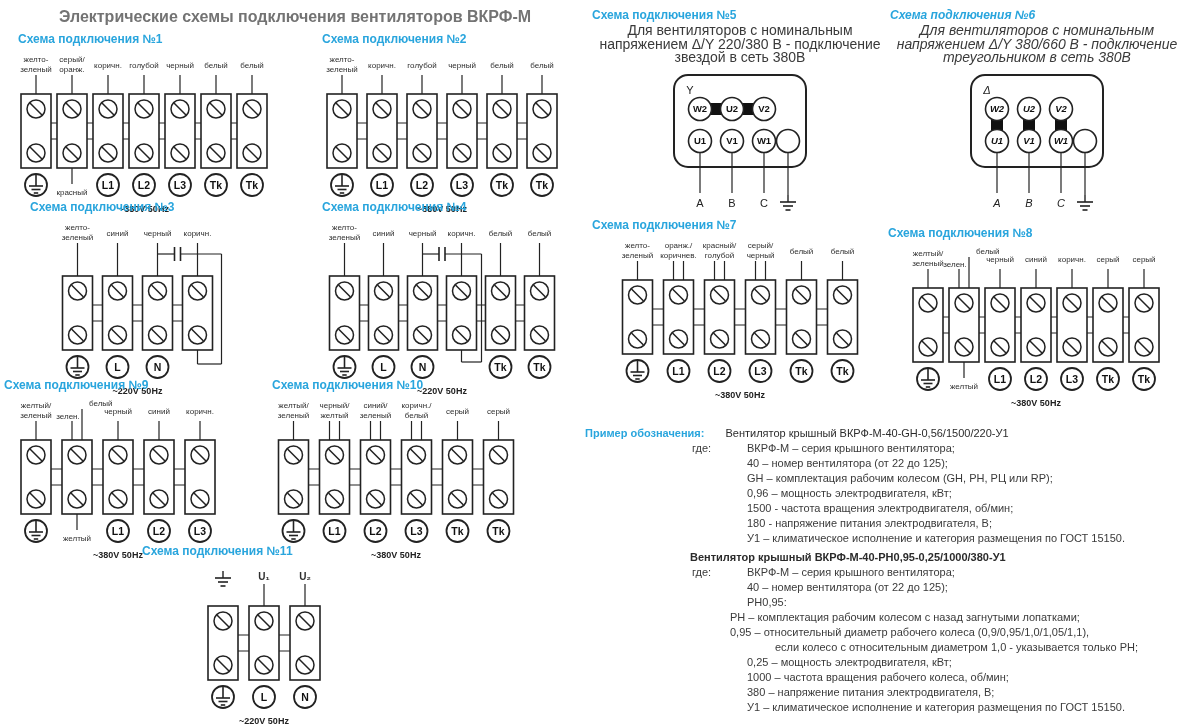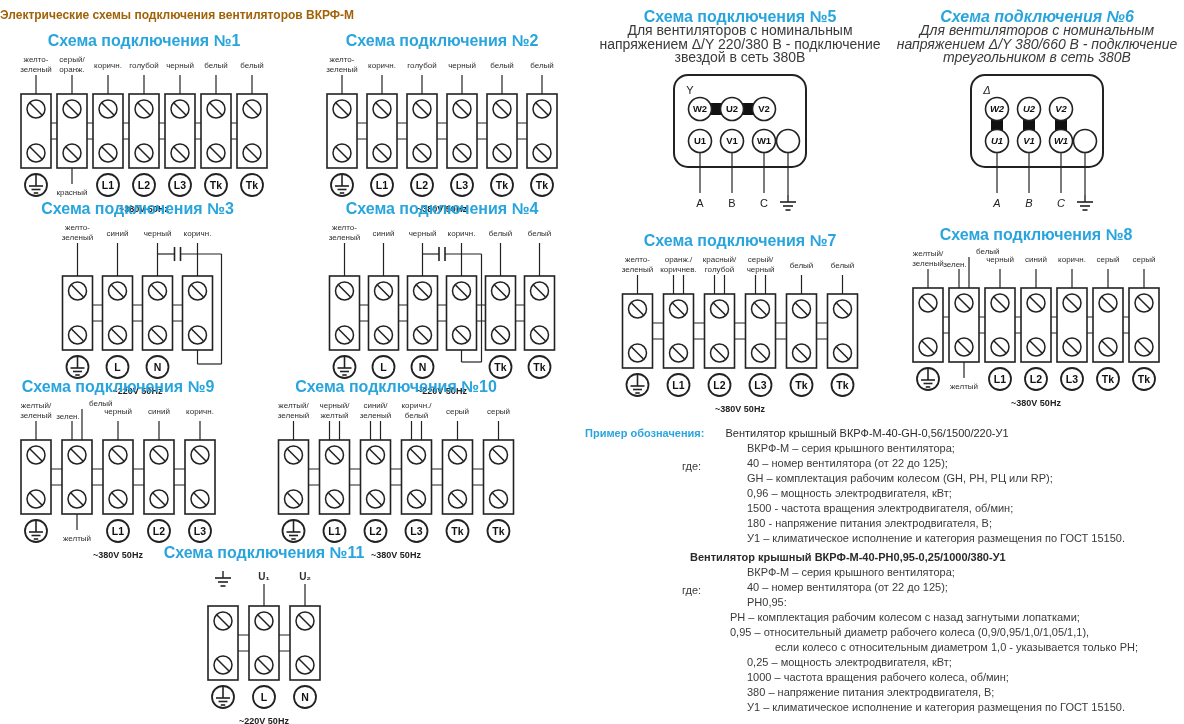--- a/index.html
+++ b/index.html
@@ -1,32 +1,32 @@
 <!DOCTYPE html>
 <html><head>
 <meta charset="utf-8">
 <style>
   html,body{margin:0;padding:0;background:#ffffff;}
   .page{position:relative;width:1184px;height:724px;background:#fff;overflow:hidden;
         font-family:"Liberation Sans",sans-serif;}
-  .main-title{position:absolute;left:0;top:8px;width:590px;text-align:left;
-        font-size:12px;font-weight:bold;color:#a16207;}
+  .main-title{position:absolute;left:0;top:8px;width:590px;text-align:center;
+        font-size:16px;font-weight:bold;color:#737373;}
   .scheme{position:absolute;}
-  .scheme-title{width:100%;text-align:center;font-size:16px;font-weight:bold;
+  .scheme-title{width:100%;font-size:12px;font-weight:bold;
         color:#29a5dd;height:16px;}
   .motor-desc{width:100%;text-align:center;font-size:14px;line-height:13.5px;
         color:#3a3a3a;}
   svg.diagram{display:block;margin-top:6px;}
   svg text{font-family:"Liberation Sans",sans-serif;}
   .example{position:absolute;left:585px;top:426px;width:599px;font-size:11px;
         line-height:15px;color:#3a3a3a;}
   .ex-header .ex-label{color:#29a5dd;font-weight:bold;}
   .ex-header .ex-title{color:#2b2b2b;font-weight:normal;margin-left:21px;}
   .ex-body{position:relative;padding-left:130px;}
-  .ex-where{position:absolute;left:97px;top:0;margin-top:18px;}
+  .ex-where{position:absolute;left:107px;top:0;}
   .ex-line{white-space:nowrap;margin-left:32px;}
   .ex-line.ind1{margin-left:15px;}
   .ex-line.ind2{margin-left:60px;}
   .ex-title2{margin-left:105px;font-weight:bold;color:#2b2b2b;margin-top:4px;}
 </style>
 </head>
 <body>
 
 <div class="page" id="page">
   <div class="main-title">Электрические схемы подключения вентиляторов ВКРФ-М</div>
@@ -397,21 +397,21 @@
         <text x="171" y="73.2" font-size="9.5" font-weight="600" text-anchor="middle" fill="#111">W1</text>
         <text x="171" y="136" font-size="11" font-weight="400" text-anchor="middle" fill="#222">C</text>
         <line x1="195" y1="81.5" x2="195" y2="124" stroke="#222" stroke-width="1.2"></line>
         <circle cx="195" cy="70" r="11.5" fill="#fff" stroke="#222" stroke-width="1.6"></circle>
         <line x1="195" y1="124" x2="195" y2="131" stroke="#222" stroke-width="1.4"></line>
         <line x1="187" y1="131" x2="203" y2="131" stroke="#222" stroke-width="1.6"></line>
         <line x1="190" y1="135" x2="200" y2="135" stroke="#222" stroke-width="1.6"></line>
         <line x1="192.5" y1="139" x2="197.5" y2="139" stroke="#222" stroke-width="1.6"></line>
       </svg>
     </div>
-    <div class="scheme" style="left:592px;top:232px;width:296px;">
+    <div class="scheme" style="left:592px;top:218px;width:296px;">
       <div class="scheme-title">Схема подключения №7</div>
       <svg width="296" height="166" viewBox="0 0 296 166" class="diagram">
         <line x1="45.5" y1="69" x2="250.5" y2="69" stroke="#222" stroke-width="1.2"></line>
         <line x1="45.5" y1="85" x2="250.5" y2="85" stroke="#222" stroke-width="1.2"></line>
         <line x1="45.5" y1="21" x2="45.5" y2="40" stroke="#222" stroke-width="1.2"></line>
         <text x="45.5" y="8" font-size="8" font-weight="400" text-anchor="middle" fill="#2e2e2e">желто-</text>
         <text x="45.5" y="18" font-size="8" font-weight="400" text-anchor="middle" fill="#2e2e2e">зеленый</text>
         <rect x="30.5" y="40" width="30" height="74" fill="#fff" stroke="#222" stroke-width="1.6"></rect>
         <circle cx="45.5" cy="55" r="9" fill="#fff" stroke="#222" stroke-width="1.5"></circle>
         <line x1="39.5" y1="49" x2="51.5" y2="61" stroke="#222" stroke-width="1.5"></line>

